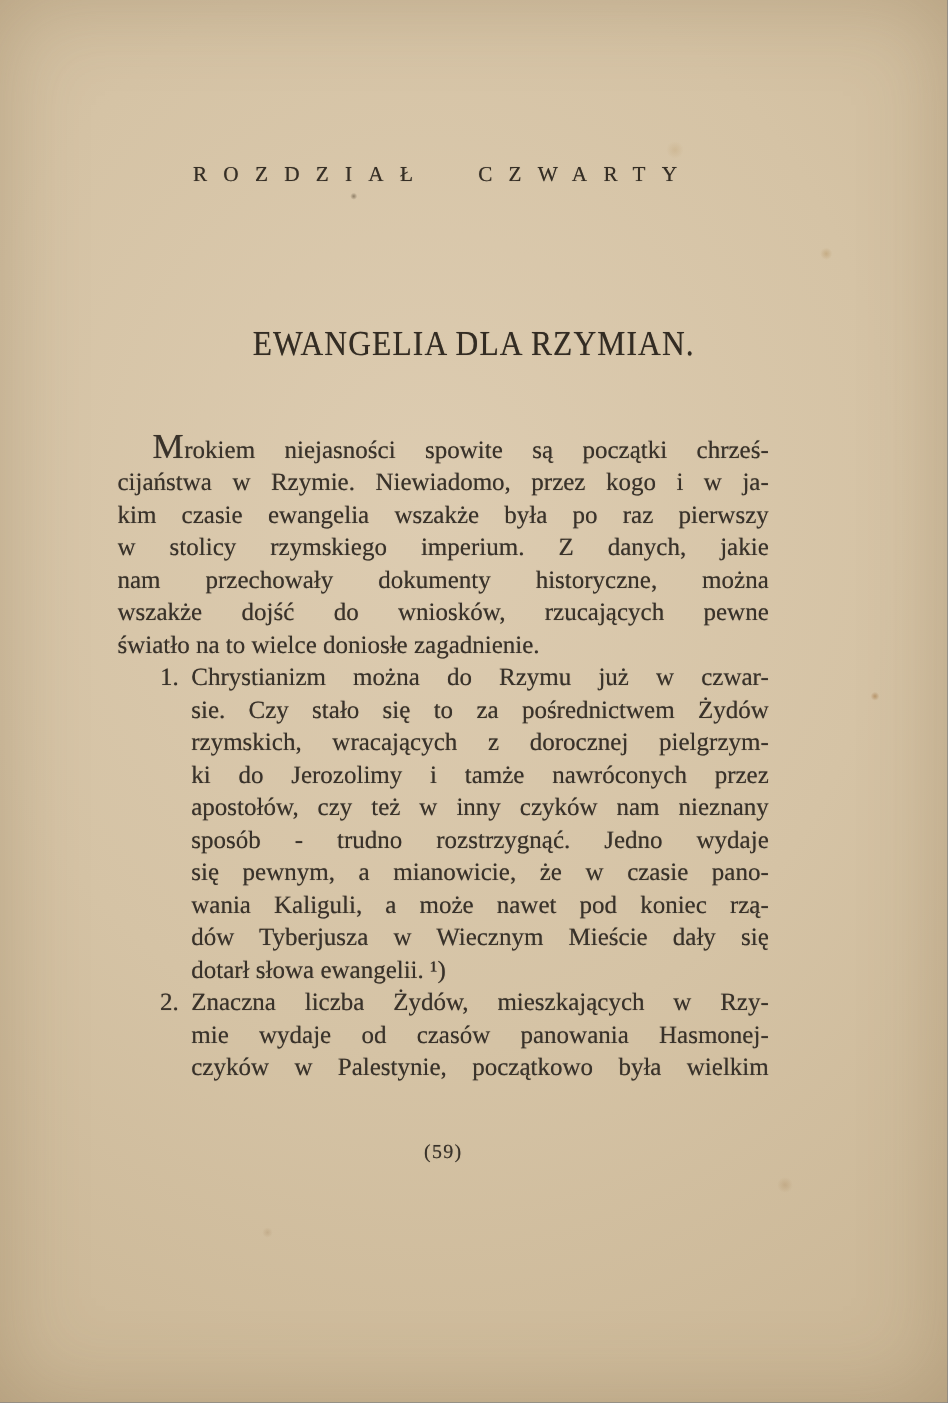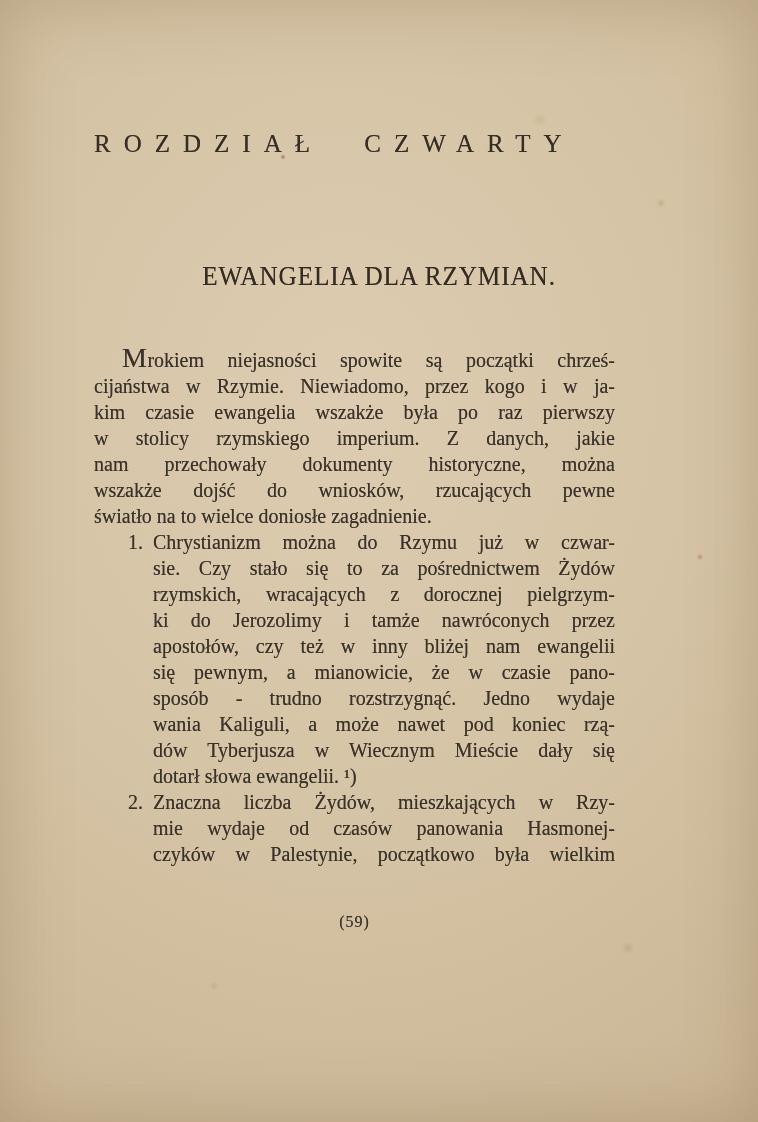--- a/index.html
+++ b/index.html
@@ -18,22 +18,22 @@
       radial-gradient(9px 9px at 628px 948px, rgba(150,110,60,.22), rgba(150,110,60,0) 70%),
       radial-gradient(6px 6px at 214px 986px, rgba(140,105,60,.20), rgba(140,105,60,0) 70%),
       radial-gradient(10px 10px at 540px 120px, rgba(170,130,70,.18), rgba(170,130,70,0) 70%),
       radial-gradient(95% 75% at 45% 36%, #ddccb1 0%, #d5c3a5 52%, #cab695 100%);
     box-shadow: inset 0 0 70px rgba(115,90,55,0.28);
   }
   .ink { text-shadow: 0 0 0.6px rgba(57,50,42,0.65); }
   .chapter-heading {
     position: absolute;
     top: 130px; left: 94px; width: 521px;
-    text-align: left;
-    font-size: 25px;
+    text-align: center;
+    font-size: 17px;
     letter-spacing: 13px;
     word-spacing: 22px;
     white-space: nowrap;
     color: #352e25;
   }
   .section-title {
     position: absolute;
     top: 260px; left: 0; width: 758px;
     text-align: center;
     font-size: 28px;
@@ -94,23 +94,23 @@
         <div class="line">nam przechowały dokumenty historyczne, można</div>
         <div class="line">wszakże dojść do wniosków, rzucających pewne</div>
         <div class="line no-j">światło na to wielce doniosłe zagadnienie.</div>
       </div>
       <div class="block item">
         <span class="num">1.</span>
         <div class="line">Chrystianizm można do Rzymu już w czwar-</div>
         <div class="line">sie. Czy stało się to za pośrednictwem Żydów</div>
         <div class="line">rzymskich, wracających z dorocznej pielgrzym-</div>
         <div class="line">ki do Jerozolimy i tamże nawróconych przez</div>
-        <div class="line">apostołów, czy też w inny bliżej nam ewangelii</div>
+        <div class="line">apostołów, czy też w inny czyków nam nieznany</div>
+        <div class="line">sposób - trudno rozstrzygnąć. Jedno wydaje</div>
         <div class="line">się pewnym, a mianowicie, że w czasie pano-</div>
-        <div class="line">sposób - trudno rozstrzygnąć. Jedno wydaje</div>
         <div class="line">wania Kaliguli, a może nawet pod koniec rzą-</div>
         <div class="line">dów Tyberjusza w Wiecznym Mieście dały się</div>
         <div class="line no-j">dotarł słowa ewangelii. ¹)</div>
       </div>
       <div class="block item">
         <span class="num">2.</span>
         <div class="line">Znaczna liczba Żydów, mieszkających w Rzy-</div>
         <div class="line">mie wydaje od czasów panowania Hasmonej-</div>
         <div class="line">czyków w Palestynie, początkowo była wielkim</div>
       </div>

